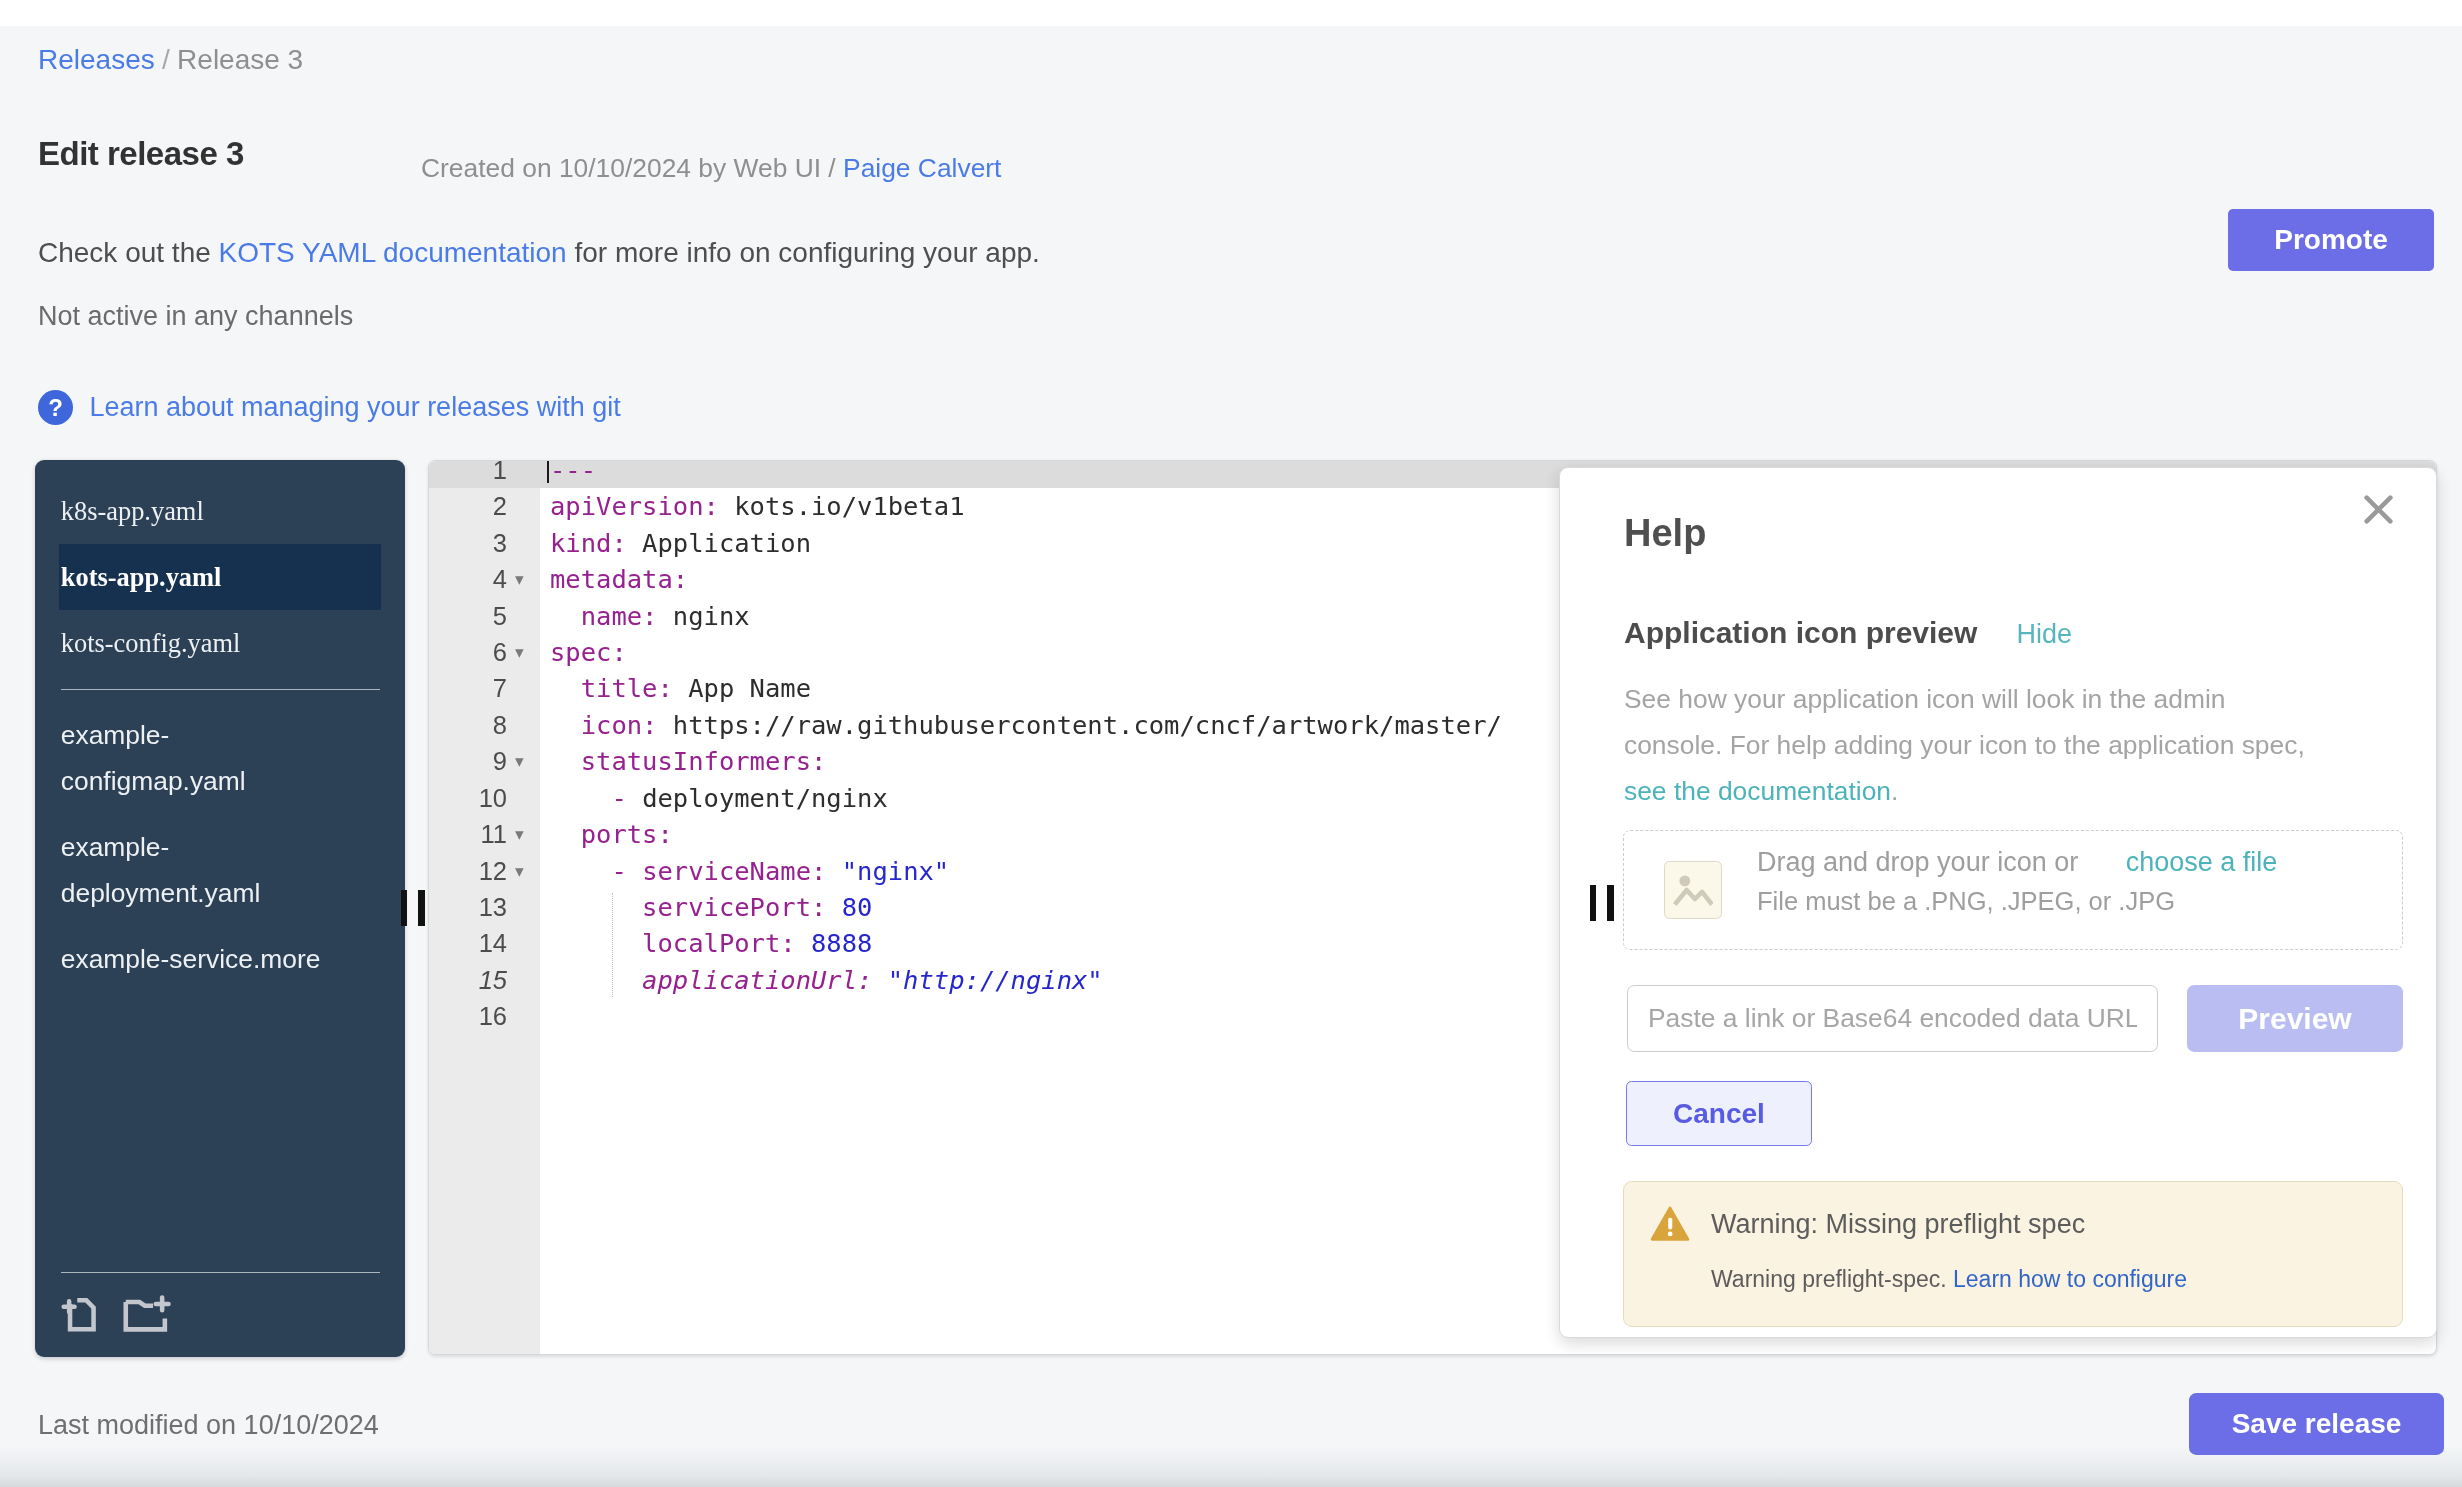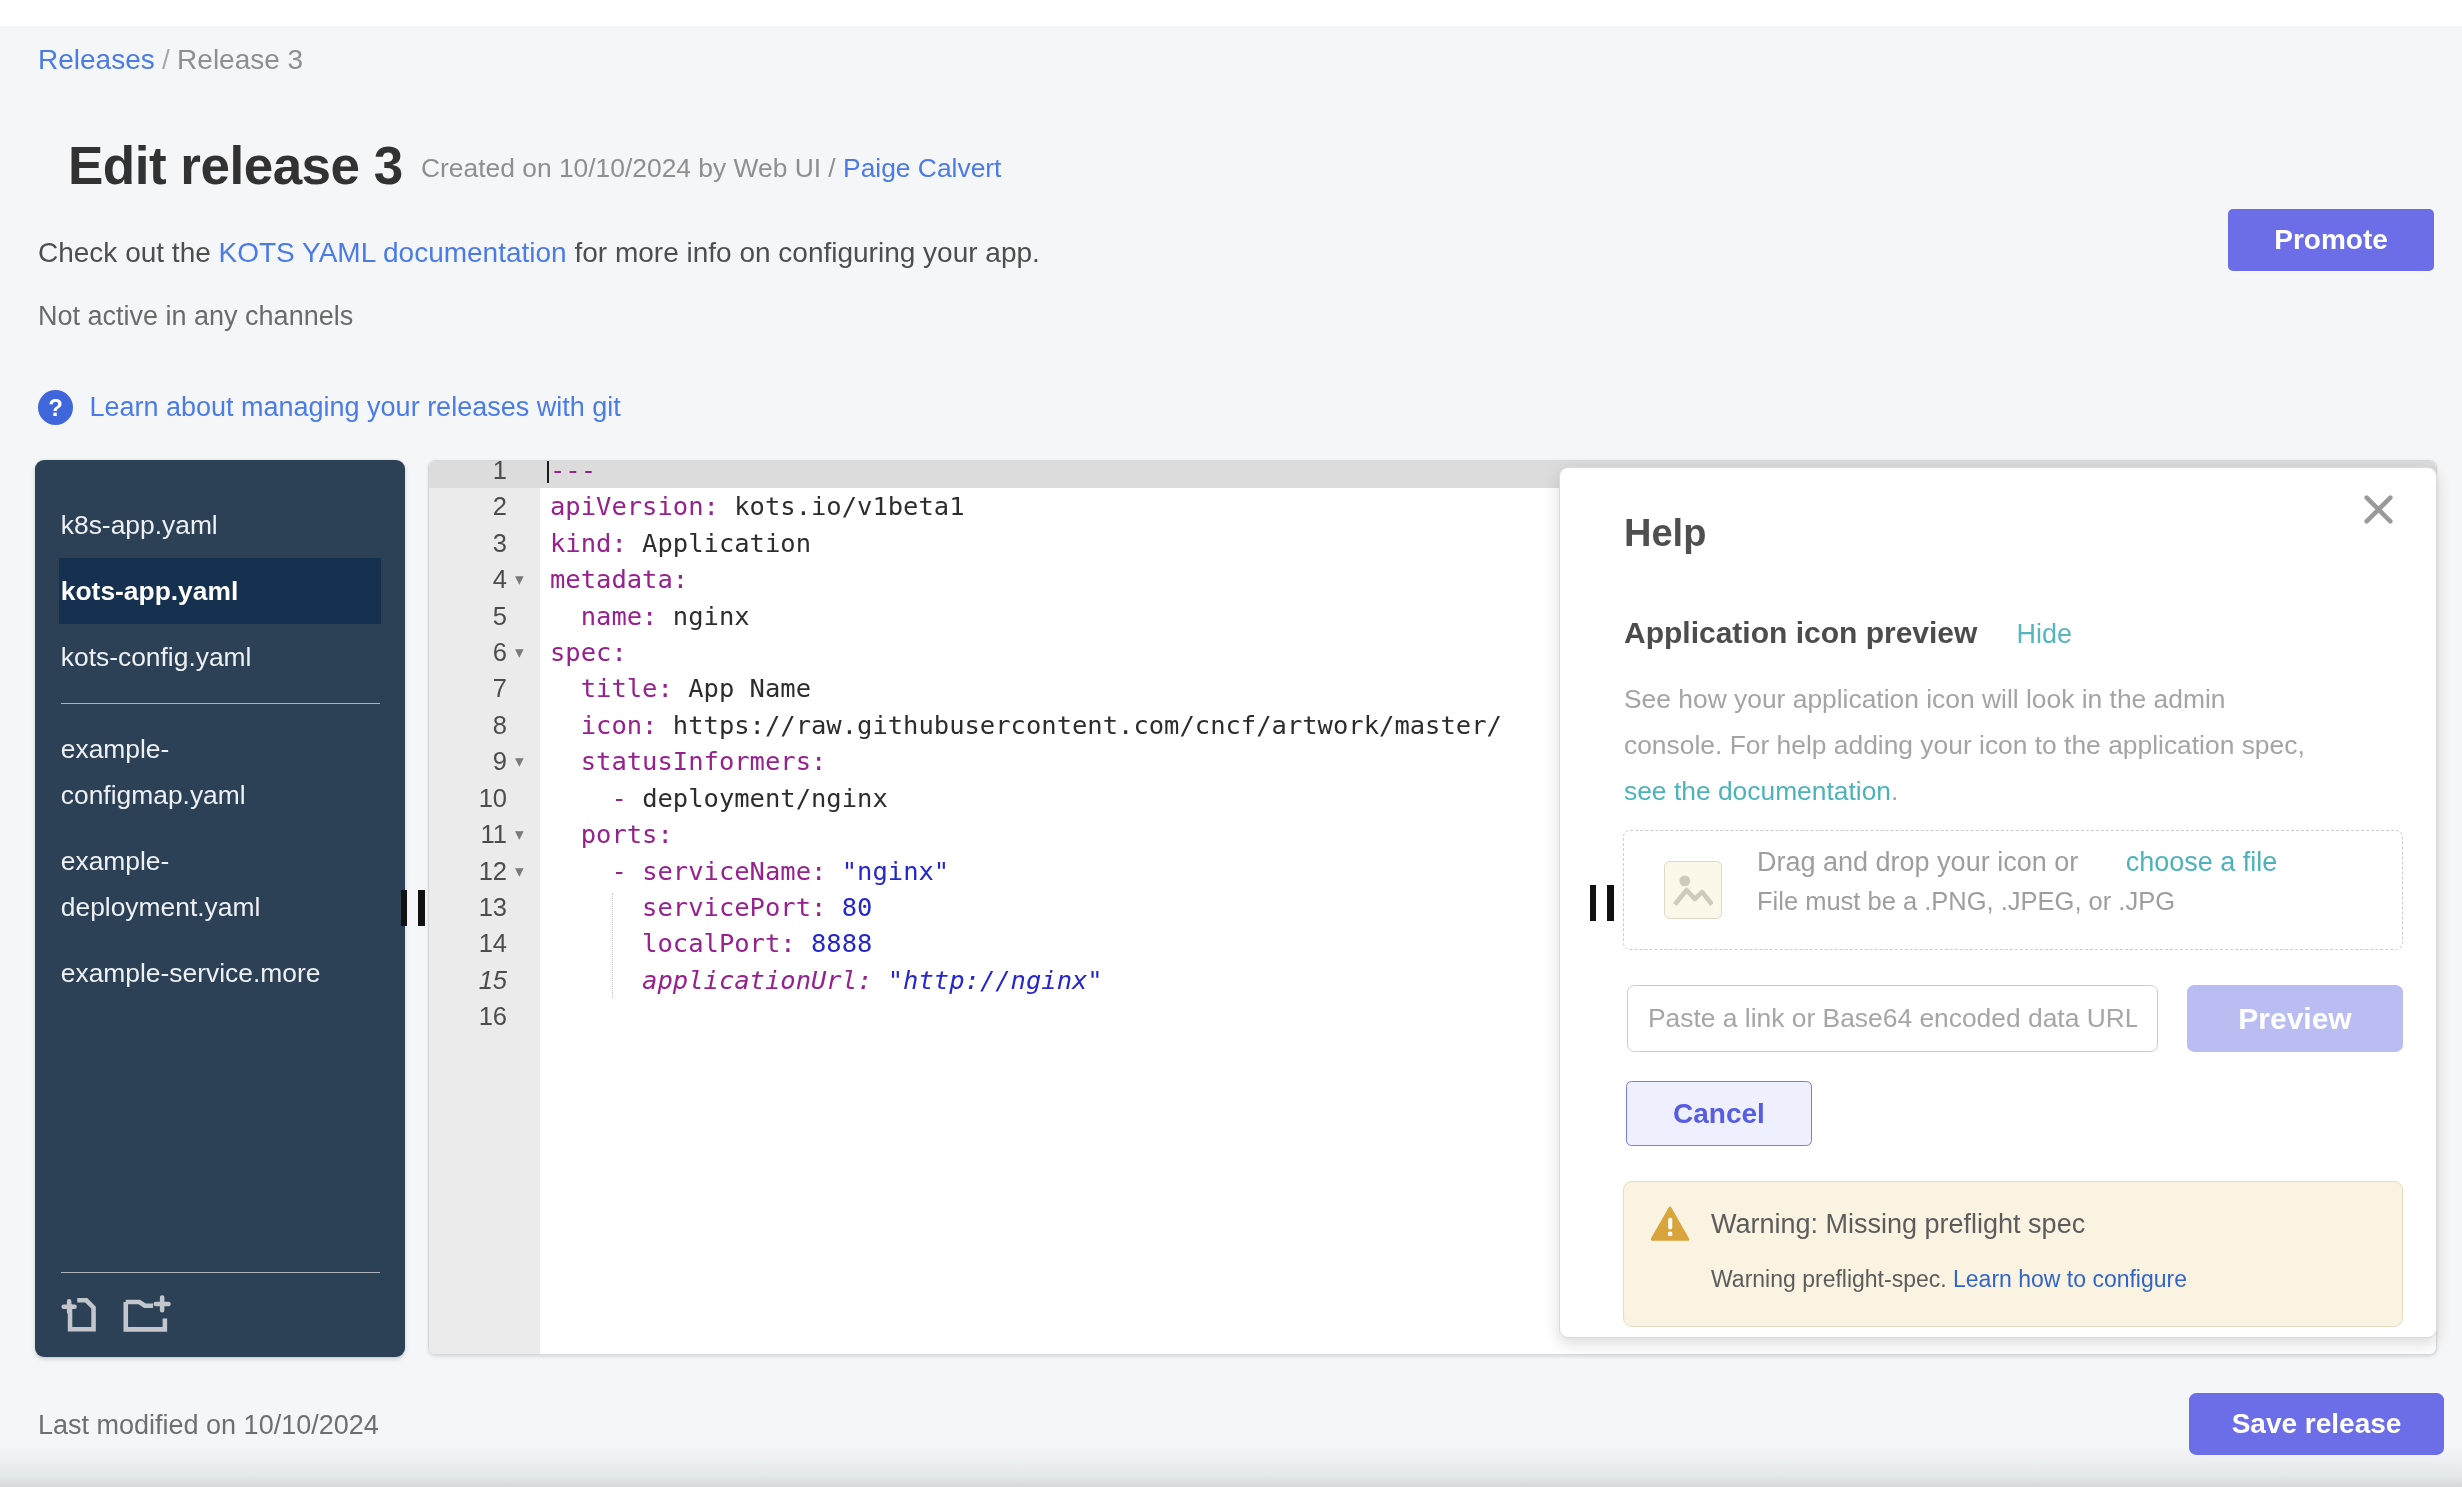--- a/index.html
+++ b/index.html
@@ -13,42 +13,42 @@
   }
   .abs { position:absolute; }
 
   
   #top-white { left:0; top:0; width:2462px; height:25.5px; background:#ffffff; }
   #breadcrumb { left:38px; top:44px; font-size:28px; }
   #breadcrumb .bc-link { color:#4a7be6; cursor:pointer; }
   #breadcrumb .bc-sep { color:#a8a8a8; padding:0 7.3px; }
   #breadcrumb .bc-cur { color:#8f8f8f; }
 
-  #page-title { left:38px; top:135px; font-size:53px; font-weight:800; color:#323232; letter-spacing:-0.5px;margin-left:30px; }
+  #page-title { left:38px; top:135px; font-size:33px; font-weight:800; color:#323232; letter-spacing:-0.5px; }
   #created-line { left:421px; top:153px; font-size:26.4px; color:#8f8f8f; }
   #created-line .author { color:#4a7be6; cursor:pointer; }
 
   #docs-line { left:38px; top:237px; font-size:28px; color:#4e4e4e; }
   #docs-line .doc-link { color:#4a7be6; cursor:pointer; }
   #channel-status { left:38px; top:301px; font-size:27px; color:#6b6b6b; }
 
   #promote-btn { left:2228px; top:209px; width:206px; height:62px; background:#6c6ee8;
     border:none; border-radius:5px; color:#ffffff; font-size:28px; font-weight:bold;
     font-family:"Liberation Sans",sans-serif; cursor:pointer; }
 
   #git-row { left:38px; top:390px; display:flex; align-items:center; gap:16.4px; }
   #git-help-icon { width:35px; height:35px; border-radius:50%; background:#3f66da; color:#fff;
     font-size:24px; font-weight:bold; display:flex; align-items:center; justify-content:center; }
   #git-link { font-size:27px; color:#4a7be6; cursor:pointer; }
 
   
   #sidebar { left:35px; top:460px; width:370px; height:897px; background:#2d4156;
     border-radius:9px; box-shadow:0 1.8px 4.6px rgba(0,0,0,.18); }
   #file-list, #file-list2 { list-style:none; padding:0 24px; }
-  #file-list { padding-top:32px; }
+  #file-list { padding-top:18px;font-family:Liberation Serif, serif; }
   #sidebar li.file { color:#eef1f4; font-size:26.4px; line-height:46px; padding:10px 1.8px;
     width:287px; overflow-wrap:break-word; cursor:pointer; }
   #sidebar li.file.sel { background:#15314f; font-weight:bold; color:#ffffff; width:322px; }
   .side-divider { border:none; border-top:0.9px solid #aeb4bc; margin:12.7px 25.5px; }
   #sidebar-bottom { position:absolute; left:0; bottom:0; width:100%; padding:0 25.5px 24px 25.5px; }
   #sidebar-bottom .side-divider { margin:0 0 20px 0; }
   #sidebar-icons { display:flex; gap:24px; align-items:center; }
   #sidebar-icons svg { cursor:pointer; }
 
   

